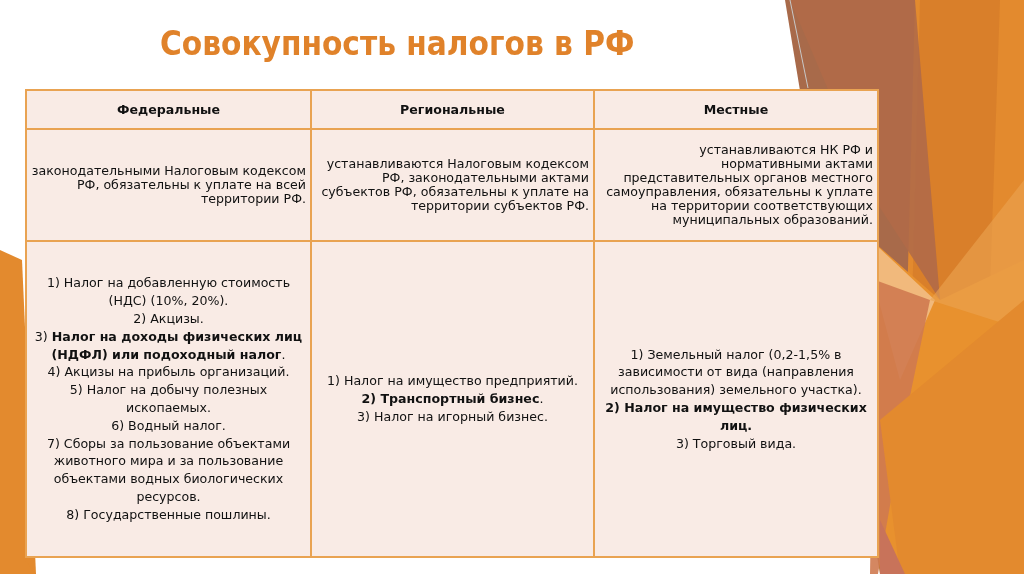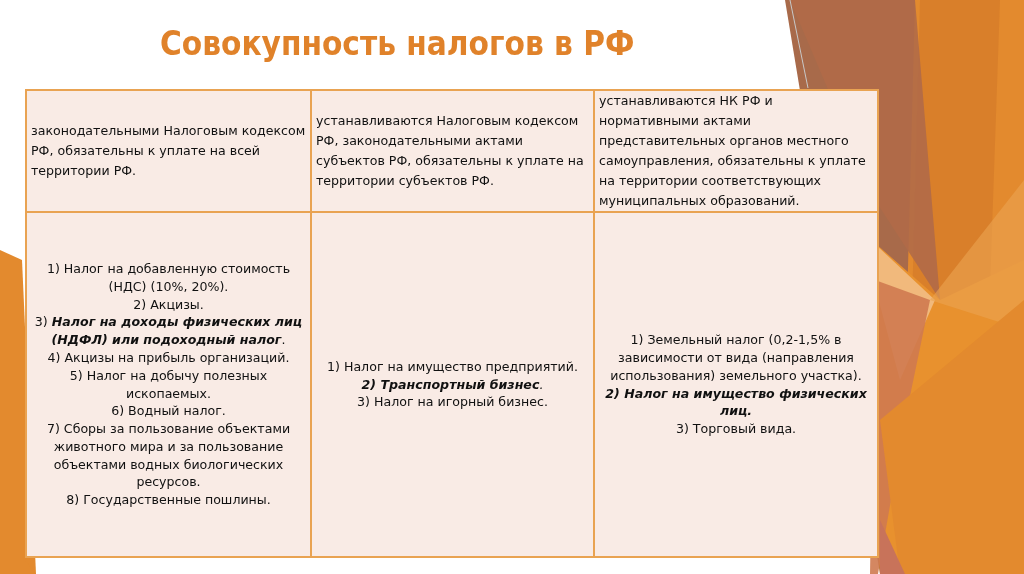--- a/index.html
+++ b/index.html
@@ -22,23 +22,23 @@
       border-collapse: collapse; table-layout: fixed;
       background: #f9ebe5; z-index: 2;
       font-size: 12.6px; color: #111;
     }
     table.tax td, table.tax th {
       border: 2px solid #e9a352; padding: 0 4px; vertical-align: middle;
     }
     table.tax th {
       height: 37px; font-weight: bold; text-align: center; font-size: 12.6px;
     }
-    td.desc { height: 110px; text-align: left; line-height: 20px; }
+    td.desc { height: 110px; text-align: right; line-height: 14px; }
     td.list { text-align: center; line-height: 17.8px; padding-left: 3px; }
-    .b { font-weight: bold; font-style: italic; }
+    .b { font-weight: bold; }
     .item { display: block; }
   </style>
 </head>
 <body>
 
 <svg class="deco" viewBox="0 0 1024 574" preserveAspectRatio="none">
 
   <polygon points="785,0 1024,0 1024,574 880,574" fill="#a86a4a"></polygon>
   <polygon points="915,0 1024,0 1024,574 900,574" fill="#e38a2e"></polygon>
   <polygon points="920,0 1000,0 980,574 905,574" fill="#d47a2a" opacity="0.7"></polygon>
@@ -57,20 +57,25 @@
 
 <div class="title">Совокупность налогов в РФ</div>
 
 <table class="tax">
   <colgroup>
     <col style="width:285px">
       <col style="width:283px">
       <col style="width:284px">
   </colgroup>
   <tbody>
+      <tr>
+    <th>Федеральные</th>
+    <th>Региональные</th>
+    <th>Местные</th>
+  </tr>
   <tr>
     <td class="desc">законодательными Налоговым кодексом РФ, обязательны к уплате на всей территории РФ.</td>
     <td class="desc">устанавливаются Налоговым кодексом РФ, законодательными актами субъектов РФ, обязательны к уплате на территории субъектов РФ.</td>
     <td class="desc">устанавливаются НК РФ и нормативными актами представительных органов местного самоуправления, обязательны к уплате на территории соответствующих муниципальных образований.</td>
   </tr>
   <tr>
     <td class="list">
       <span class="item"><span>1) </span><span>Налог на добавленную стоимость (НДС) (10%, 20%).</span></span>
       <span class="item"><span>2) </span><span>Акцизы.</span></span>
       <span class="item"><span>3) </span><span class="b">Налог на доходы физических лиц (НДФЛ) или подоходный налог</span><span>.</span></span>

